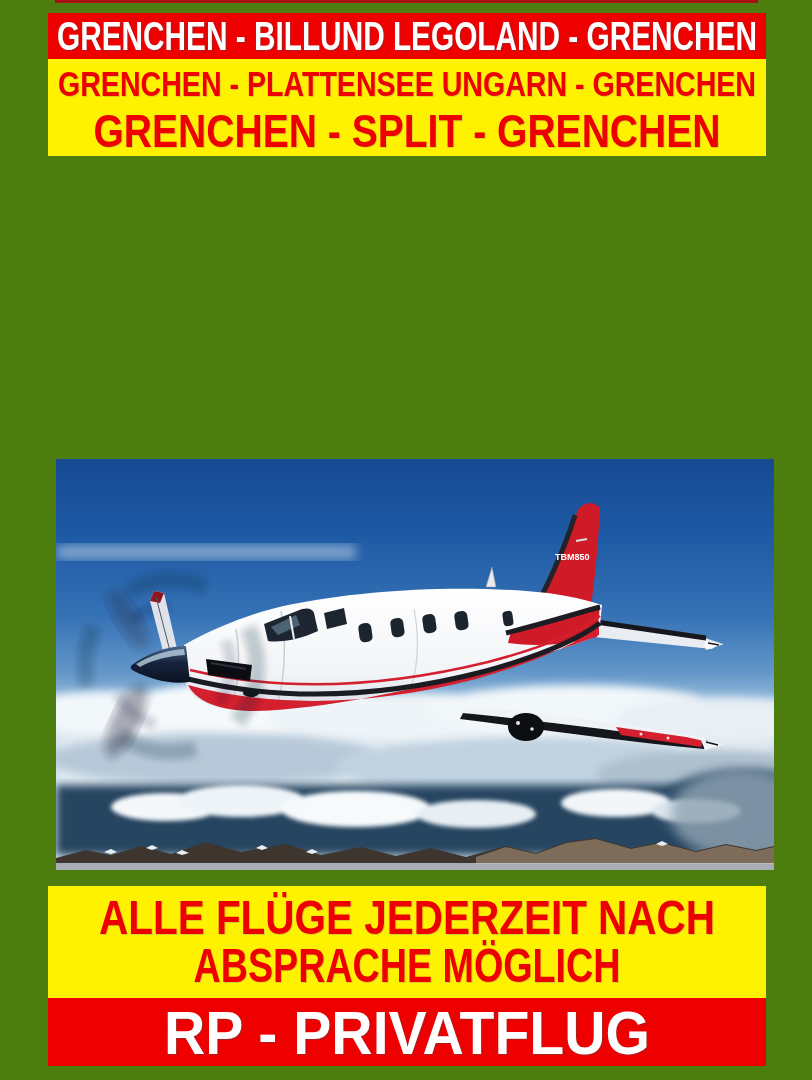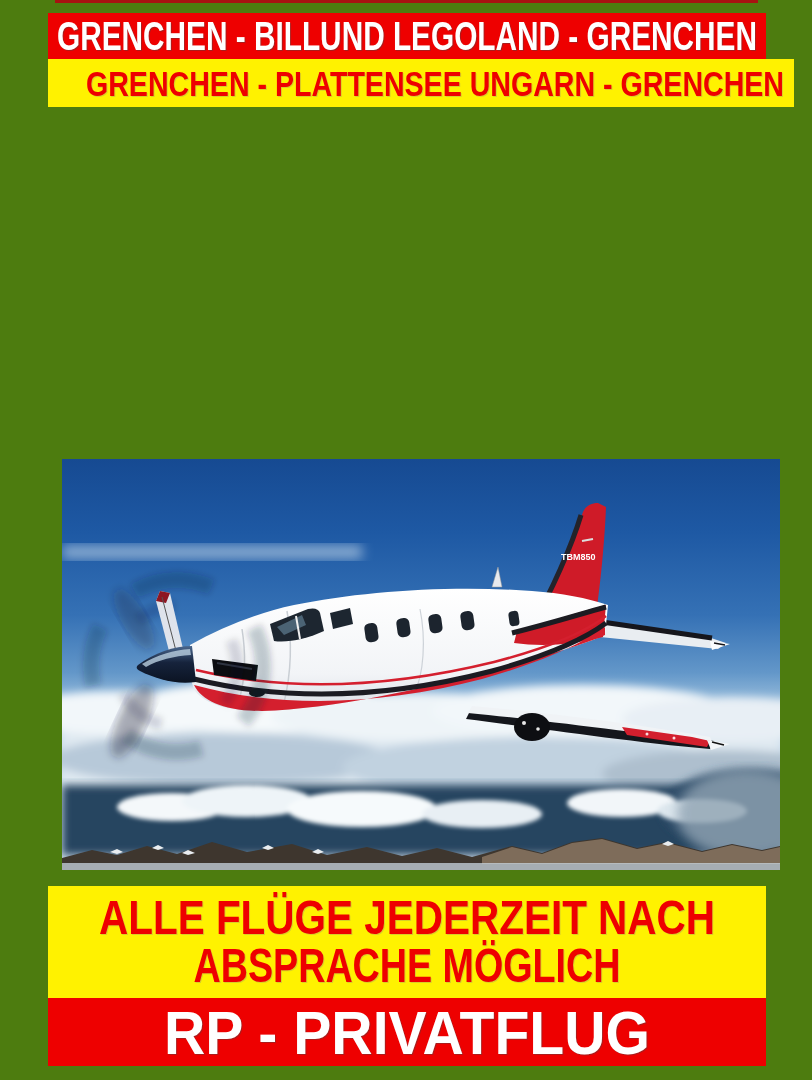--- a/index.html
+++ b/index.html
@@ -4,45 +4,50 @@
 <style>
   html,body{margin:0;padding:0;background:#ffffff;}
   body{width:812px;height:1080px;overflow:hidden;font-family:"Liberation Sans",sans-serif;}
   .page{position:relative;width:812px;height:1080px;background:#4d7c0f;}
   .content{position:absolute;left:48px;top:0;width:718px;}
   .top-strip{position:absolute;left:55px;top:0;width:703px;height:3px;background:#a81111;}
   .banners{position:absolute;left:0;top:13px;width:718px;}
   .banner{width:718px;}
   .banner svg{display:block;}
   .bg-red{background:#ee0000;}
-  .bg-yellow{background:#fff200;padding-left:28px;}
+  .bg-yellow{background:#fff200;}
   .bg-blue{background:#3d5d9f;}
   .t-white{fill:#ffffff;filter:drop-shadow(1.5px 1.5px 0 rgba(70,70,70,0.40));}
   .t-red{fill:#ee0000;filter:drop-shadow(1px 1px 0 rgba(130,130,130,0.30));}
   .btext{font-family:"Liberation Sans",sans-serif;font-weight:bold;}
-  .photo{position:absolute;left:14px;top:459px;width:718px;height:411px;}
+  .photo{position:absolute;left:8px;top:459px;width:718px;height:411px;}
   .footer-notice{position:absolute;left:0;top:886px;width:718px;height:112px;background:#fff200;}
   .footer-brand{position:absolute;left:0;top:998px;width:718px;height:68px;background:#ee0000;text-align:center;}
 </style>
 </head>
 <body>
 
 <div class="page">
   <div class="top-strip"></div>
   <div class="content">
 
     <div class="banners">
       <div class="banner bg-red" style="height:46px">
         <svg width="718" height="46">
             <text class="btext t-white" x="359" y="37" text-anchor="middle" font-size="40" textLength="700" lengthAdjust="spacingAndGlyphs">GRENCHEN - BILLUND LEGOLAND - GRENCHEN</text>
           </svg>
       </div>
       <div class="banner bg-yellow" style="height:48px">
         <svg width="718" height="48">
             <text class="btext t-red" x="359" y="37" text-anchor="middle" font-size="35" textLength="698" lengthAdjust="spacingAndGlyphs">GRENCHEN - PLATTENSEE UNGARN - GRENCHEN</text>
+          </svg>
+      </div>
+      <div class="banner bg-yellow" style="height:49px">
+        <svg width="718" height="49">
+            <text class="btext t-red" x="359" y="40" text-anchor="middle" font-size="46" textLength="627" lengthAdjust="spacingAndGlyphs">GRENCHEN - SPLIT - GRENCHEN</text>
           </svg>
       </div>
     </div>
 
     <div class="photo">
       <svg width="718" height="411" viewBox="0 0 718 411">
         <defs>
           <linearGradient id="sky" x1="0" y1="0" x2="0" y2="1">
             <stop offset="0" stop-color="#164a92"></stop>
             <stop offset="0.18" stop-color="#1e59a4"></stop>

